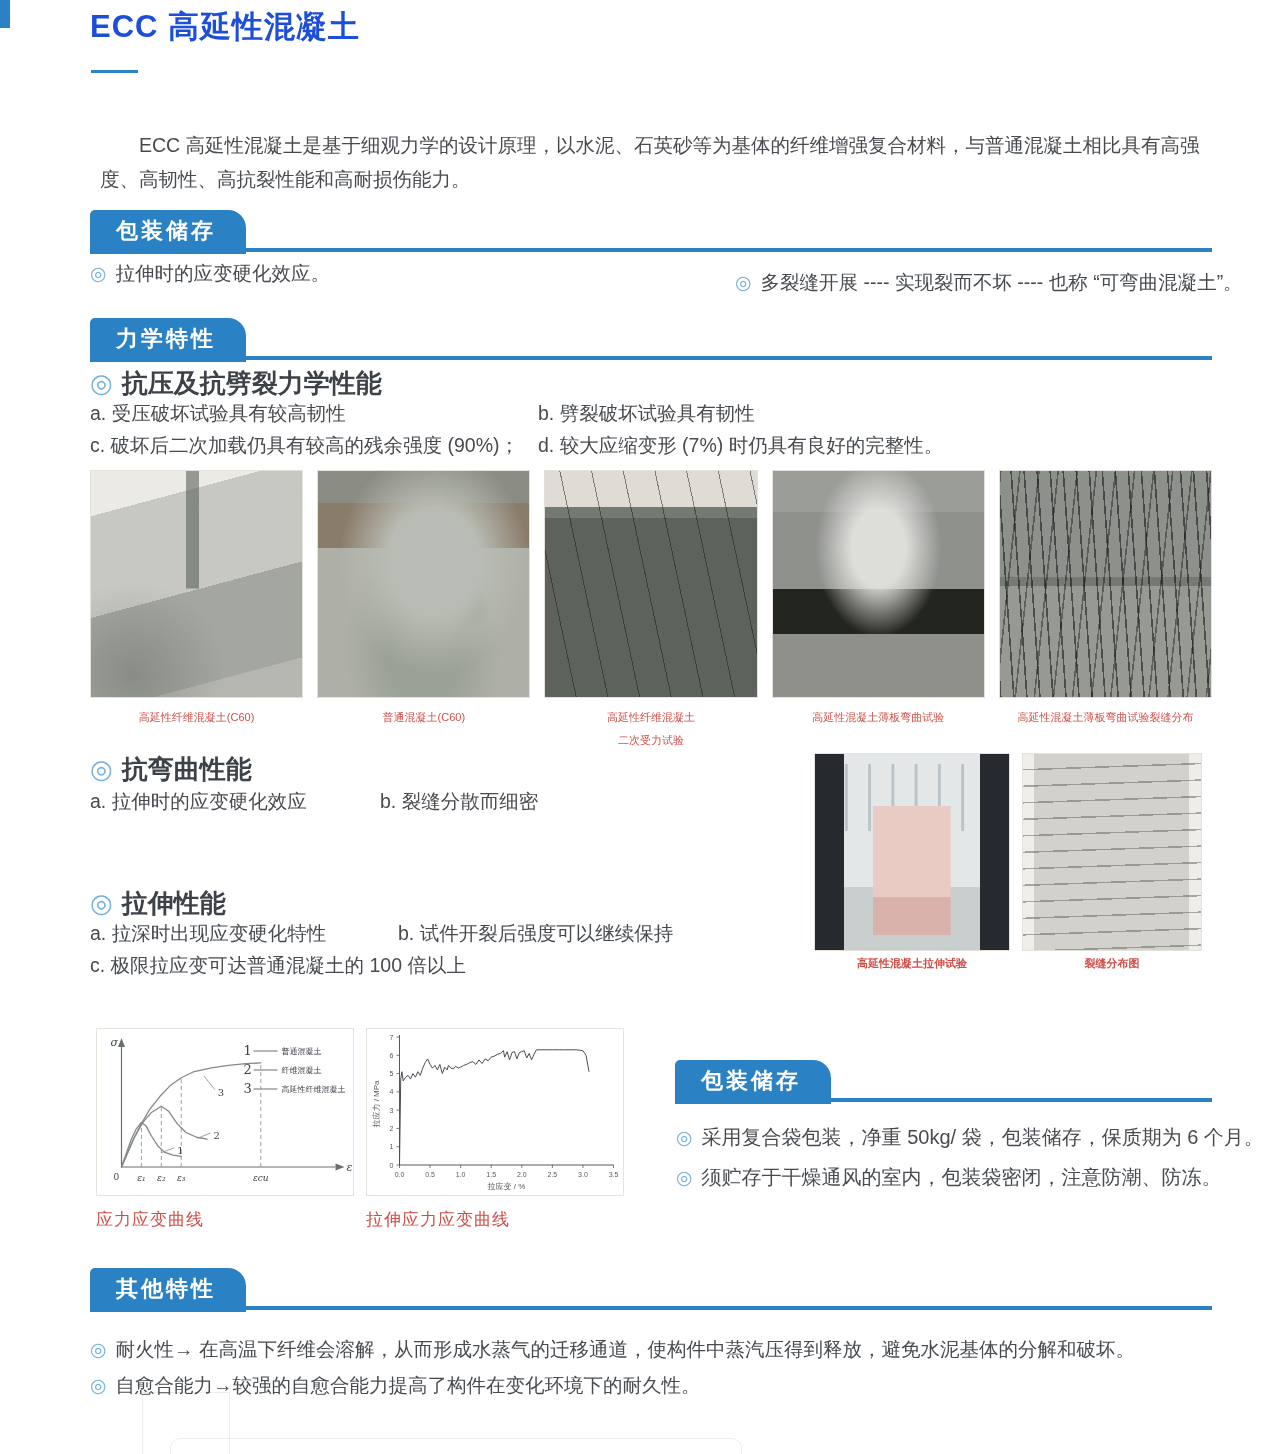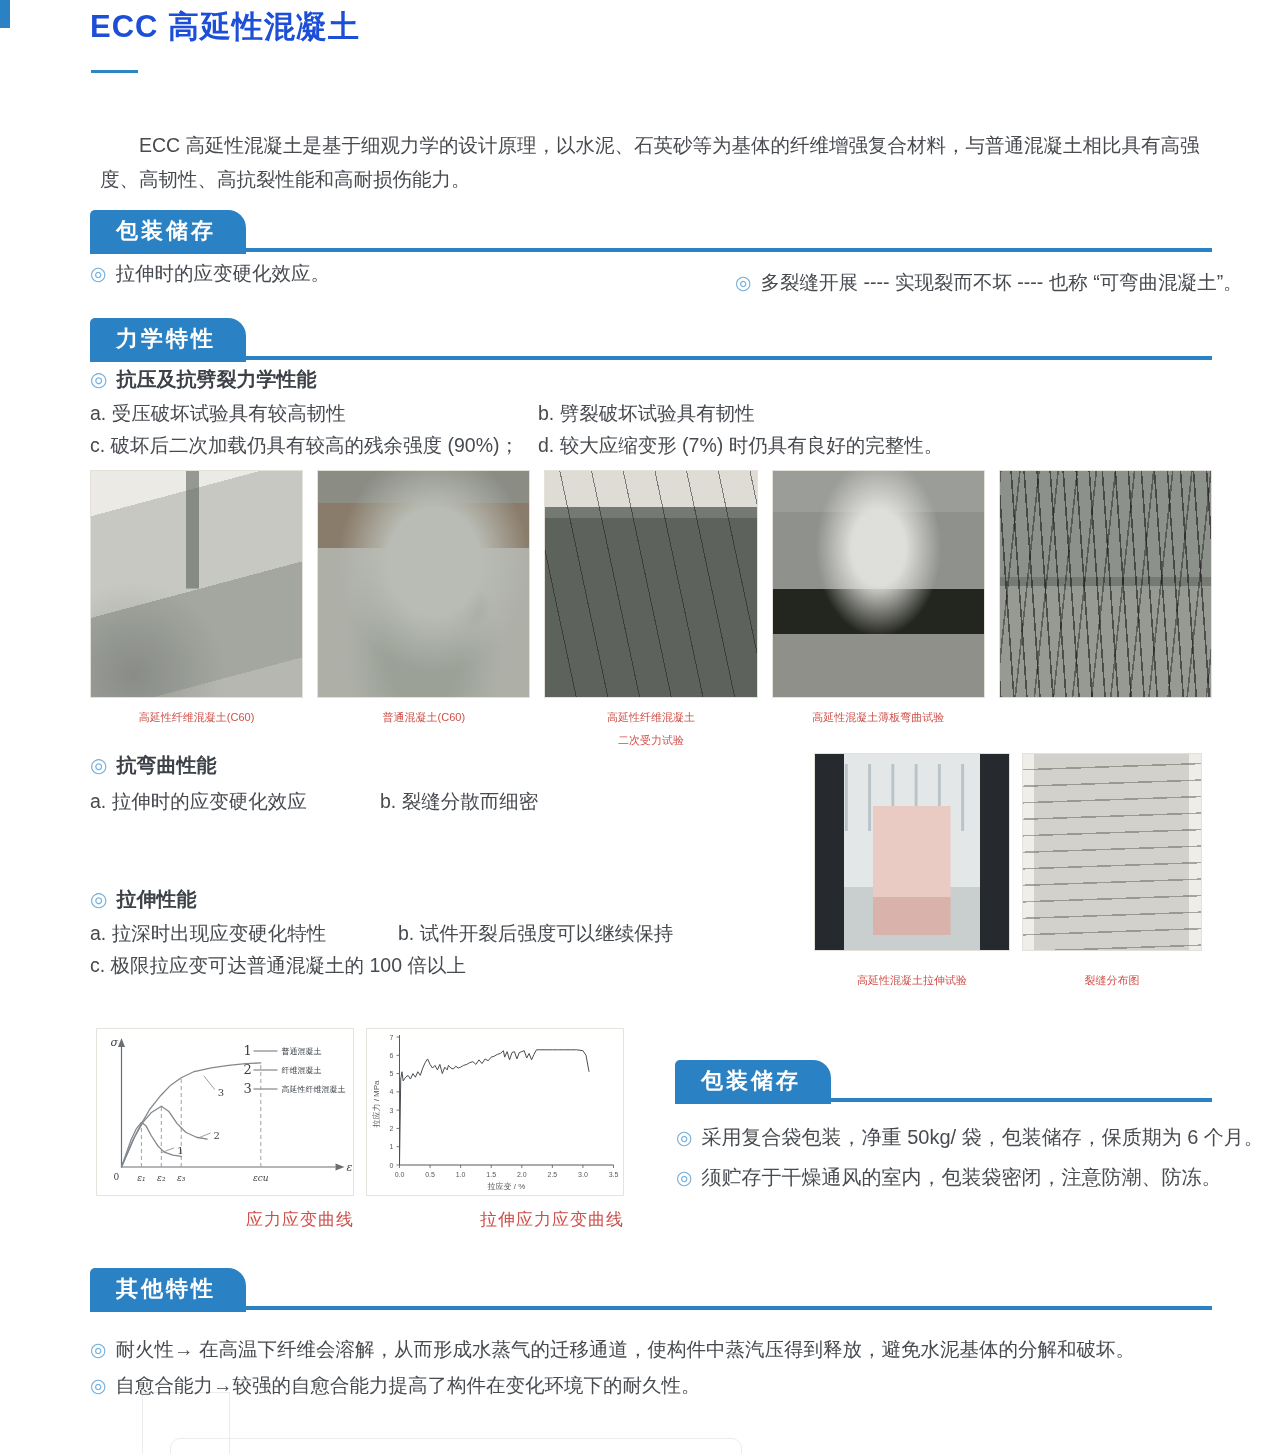--- a/index.html
+++ b/index.html
@@ -10,21 +10,21 @@
   .title-underline{position:absolute;left:91px;top:70px;width:47px;height:3px;background:#2e86c1;}
   .intro{position:absolute;left:88px;top:116px;width:1126px;margin:12px;font-size:19.5px;line-height:34px;text-indent:2em;color:#474b50;}
 
   .sec{position:absolute;height:42px;}
   .sec .tab{position:absolute;left:0;top:0;background:#2a82c4;color:#fff;font-size:22px;font-weight:bold;
             padding:6px 30px 8px 26px;border-radius:5px 18px 0 0;letter-spacing:3px;white-space:nowrap;}
   .sec .rule{position:absolute;left:0;top:38px;height:4px;background:#2a82c4;}
 
   .brow{position:absolute;font-size:19.5px;white-space:nowrap;color:#474b50;}
   .brow .ring{color:#74b0dc;margin-right:9px;font-size:19px;}
-  .subhead{position:absolute;font-size:20px;font-weight:bold;color:#3d4248;white-space:nowrap;}
+  .subhead{position:absolute;font-size:26px;font-weight:bold;color:#3d4248;white-space:nowrap;}
   .subhead .ring{color:#74b0dc;margin-right:9px;font-weight:normal;}
   .item{position:absolute;font-size:19.5px;white-space:nowrap;color:#474b50;}
 
   .photos{position:absolute;left:90px;top:470px;width:1122px;display:flex;gap:14px;}
   .fig{flex:1;min-width:0;}
   .ph{width:100%;height:228px;border:1px solid #e4e1da;box-sizing:border-box;background:#cfcfc9;}
   .cap{margin-top:8px;text-align:center;color:#cf4f48;font-size:11px;line-height:23px;}
   .cap span{display:block;}
 
   .ph-1{background:
@@ -51,25 +51,25 @@
     linear-gradient(#26292e,#26292e) 100% 0/15% 100% no-repeat,
     linear-gradient(180deg,#e9cbc4 0 70%,#d8b2ab 70%) 50% 78%/40% 66% no-repeat,
     linear-gradient(90deg,#b9c3c8 0 3px,transparent 3px) 72% 8%/12% 34% repeat-x,
     linear-gradient(180deg,#e3e7e8 0 68%,#c9cfce 68%);}
   .ph-7{background:
     repeating-linear-gradient(178deg,transparent 0 15px,rgba(104,106,102,.55) 15px 16.5px),
     linear-gradient(90deg,#f0eee8 0 6%,#d3d1cb 6% 93%,#efede7 93%);}
 
   .sfig{position:absolute;}
   .sfig .ph{height:198px;}
-  .sfig .cap{margin-top:18px;}
+  .sfig .cap{margin-top:1px;font-weight:bold;}
 
   .chartfig{position:absolute;margin:0;}
   .chartbox{display:block;border:1px solid #e6e3dd;background:#fff;}
-  .chart-cap{color:#cf4f48;font-size:17px;text-align:right;margin-top:12px;letter-spacing:1px;}
+  .chart-cap{color:#cf4f48;font-size:17px;text-align:left;margin-top:12px;letter-spacing:1px;}
 
   .wm{position:absolute;border:1px solid #e7ebee;opacity:.9;}
 </style>
 </head>
 <body>
 
 <div class="page">
   <div class="corner"></div>
   <h1 class="page-title">ECC 高延性混凝土</h1>
   <div class="title-underline"></div>
@@ -107,20 +107,21 @@
         <span>高延性纤维混凝土</span>
         <span>二次受力试验</span>
       </div>
     </div>
     <div class="fig">
       <div class="ph ph-4"></div>
       <div class="cap">高延性混凝土薄板弯曲试验</div>
     </div>
     <div class="fig">
       <div class="ph ph-5"></div>
+      <div class="cap">高延性混凝土薄板弯曲试验裂缝分布</div>
     </div>
   </div>
 
   <div class="subhead" style="left:90px;top:752px;"><span class="ring">◎</span><span>抗弯曲性能</span></div>
   <div class="item" style="left:90px;top:788px;">a. 拉伸时的应变硬化效应</div>
   <div class="item" style="left:380px;top:788px;">b. 裂缝分散而细密</div>
 
   <div class="subhead" style="left:90px;top:886px;"><span class="ring">◎</span><span>拉伸性能</span></div>
   <div class="item" style="left:90px;top:920px;">a. 拉深时出现应变硬化特性</div>
   <div class="item" style="left:398px;top:920px;">b. 试件开裂后强度可以继续保持</div>

